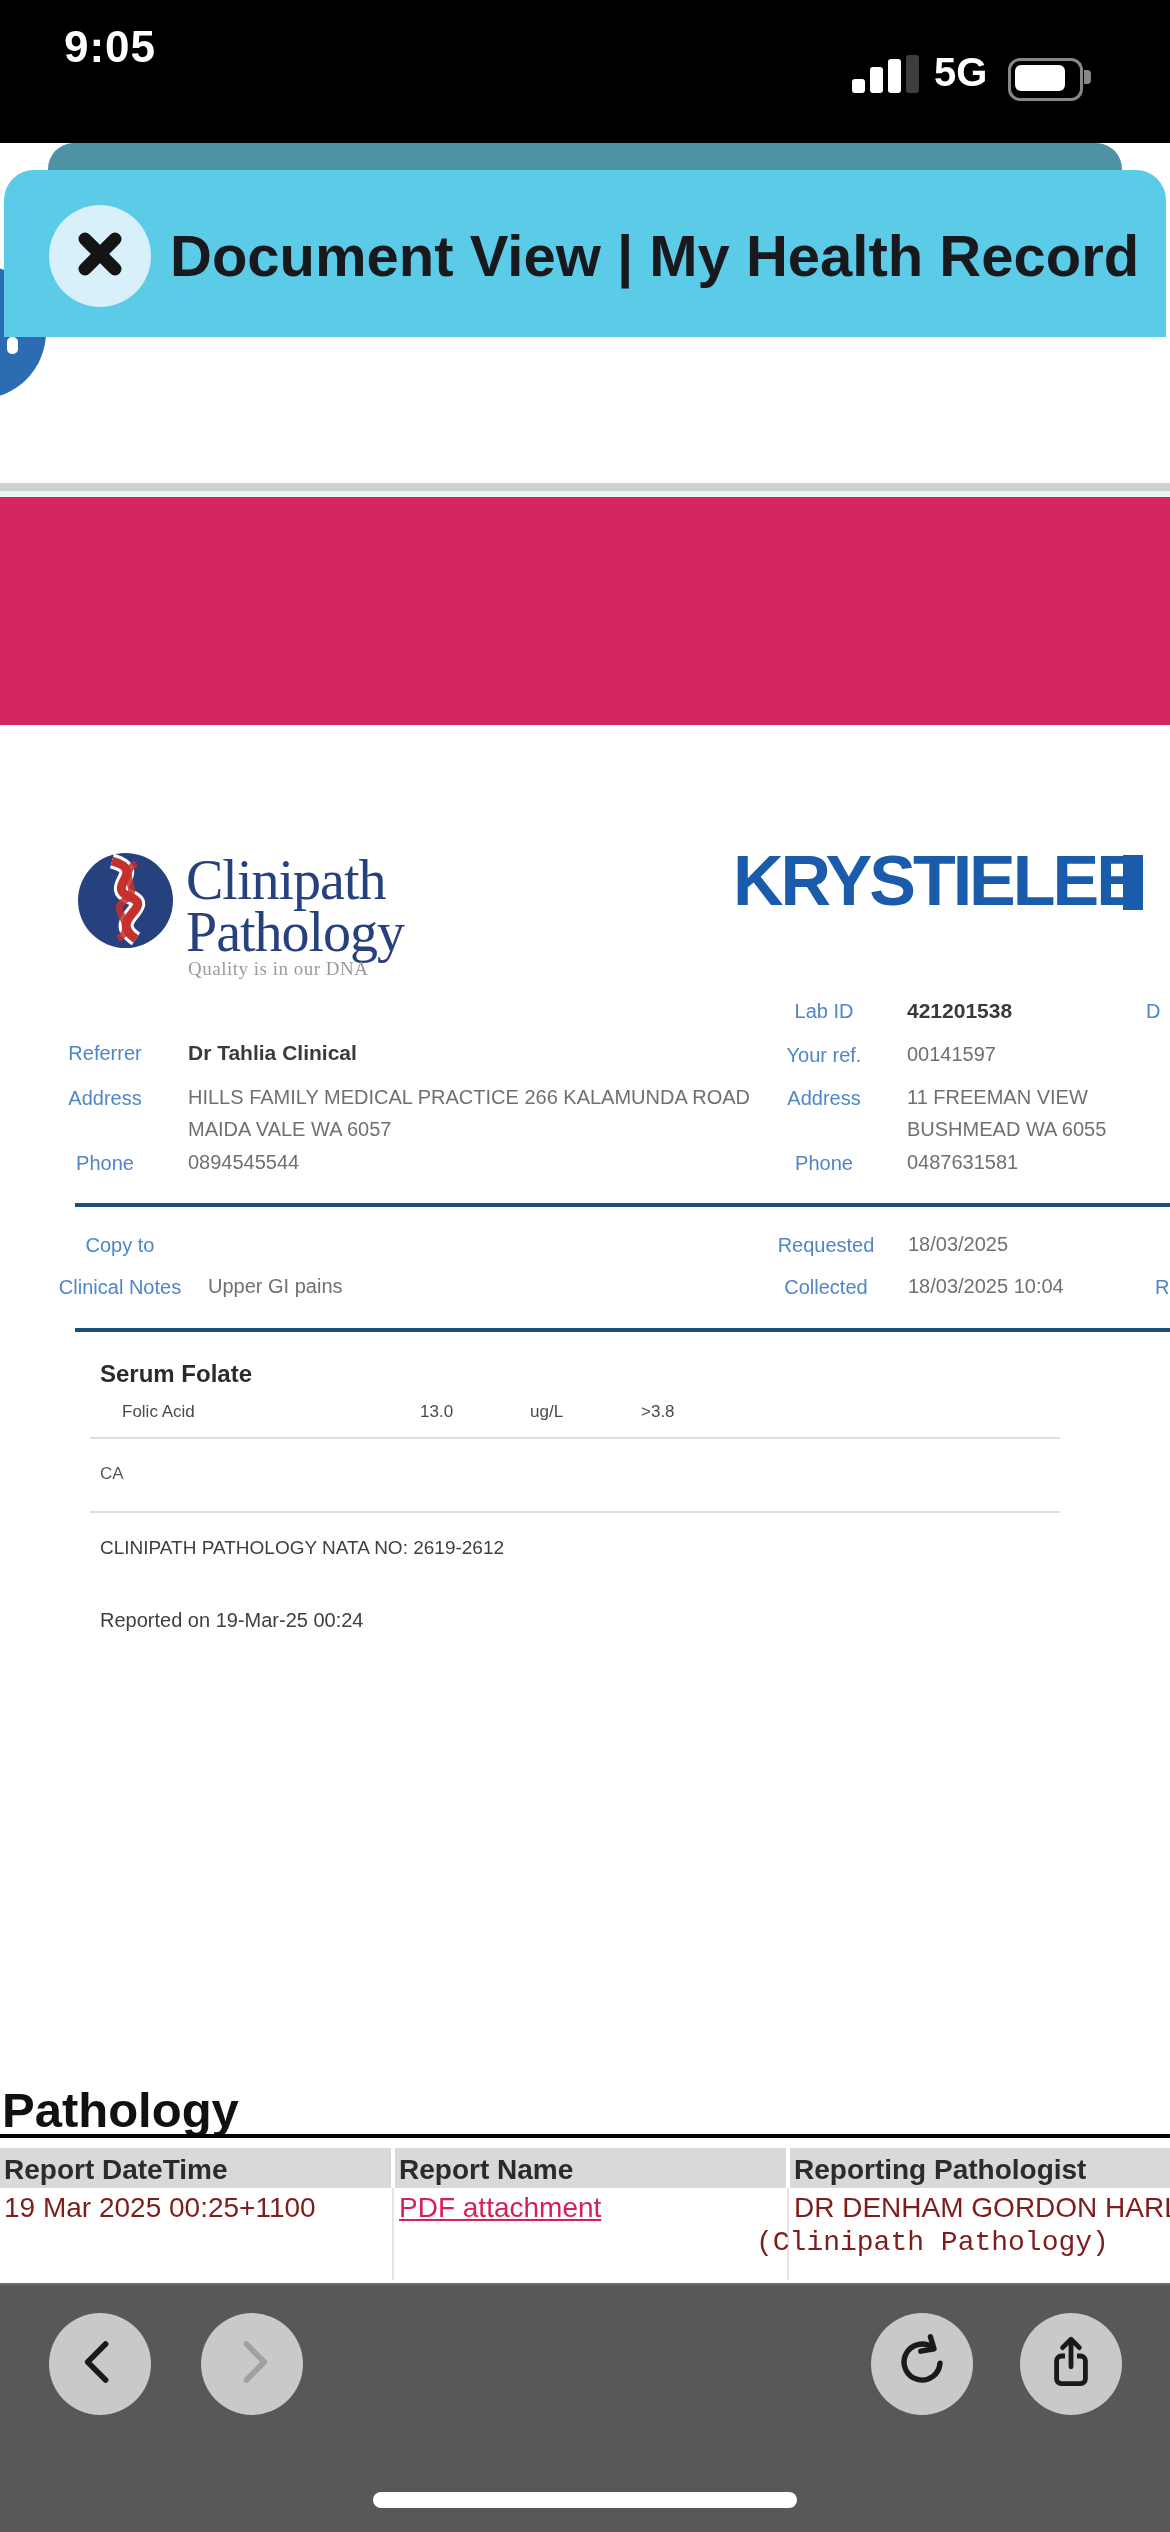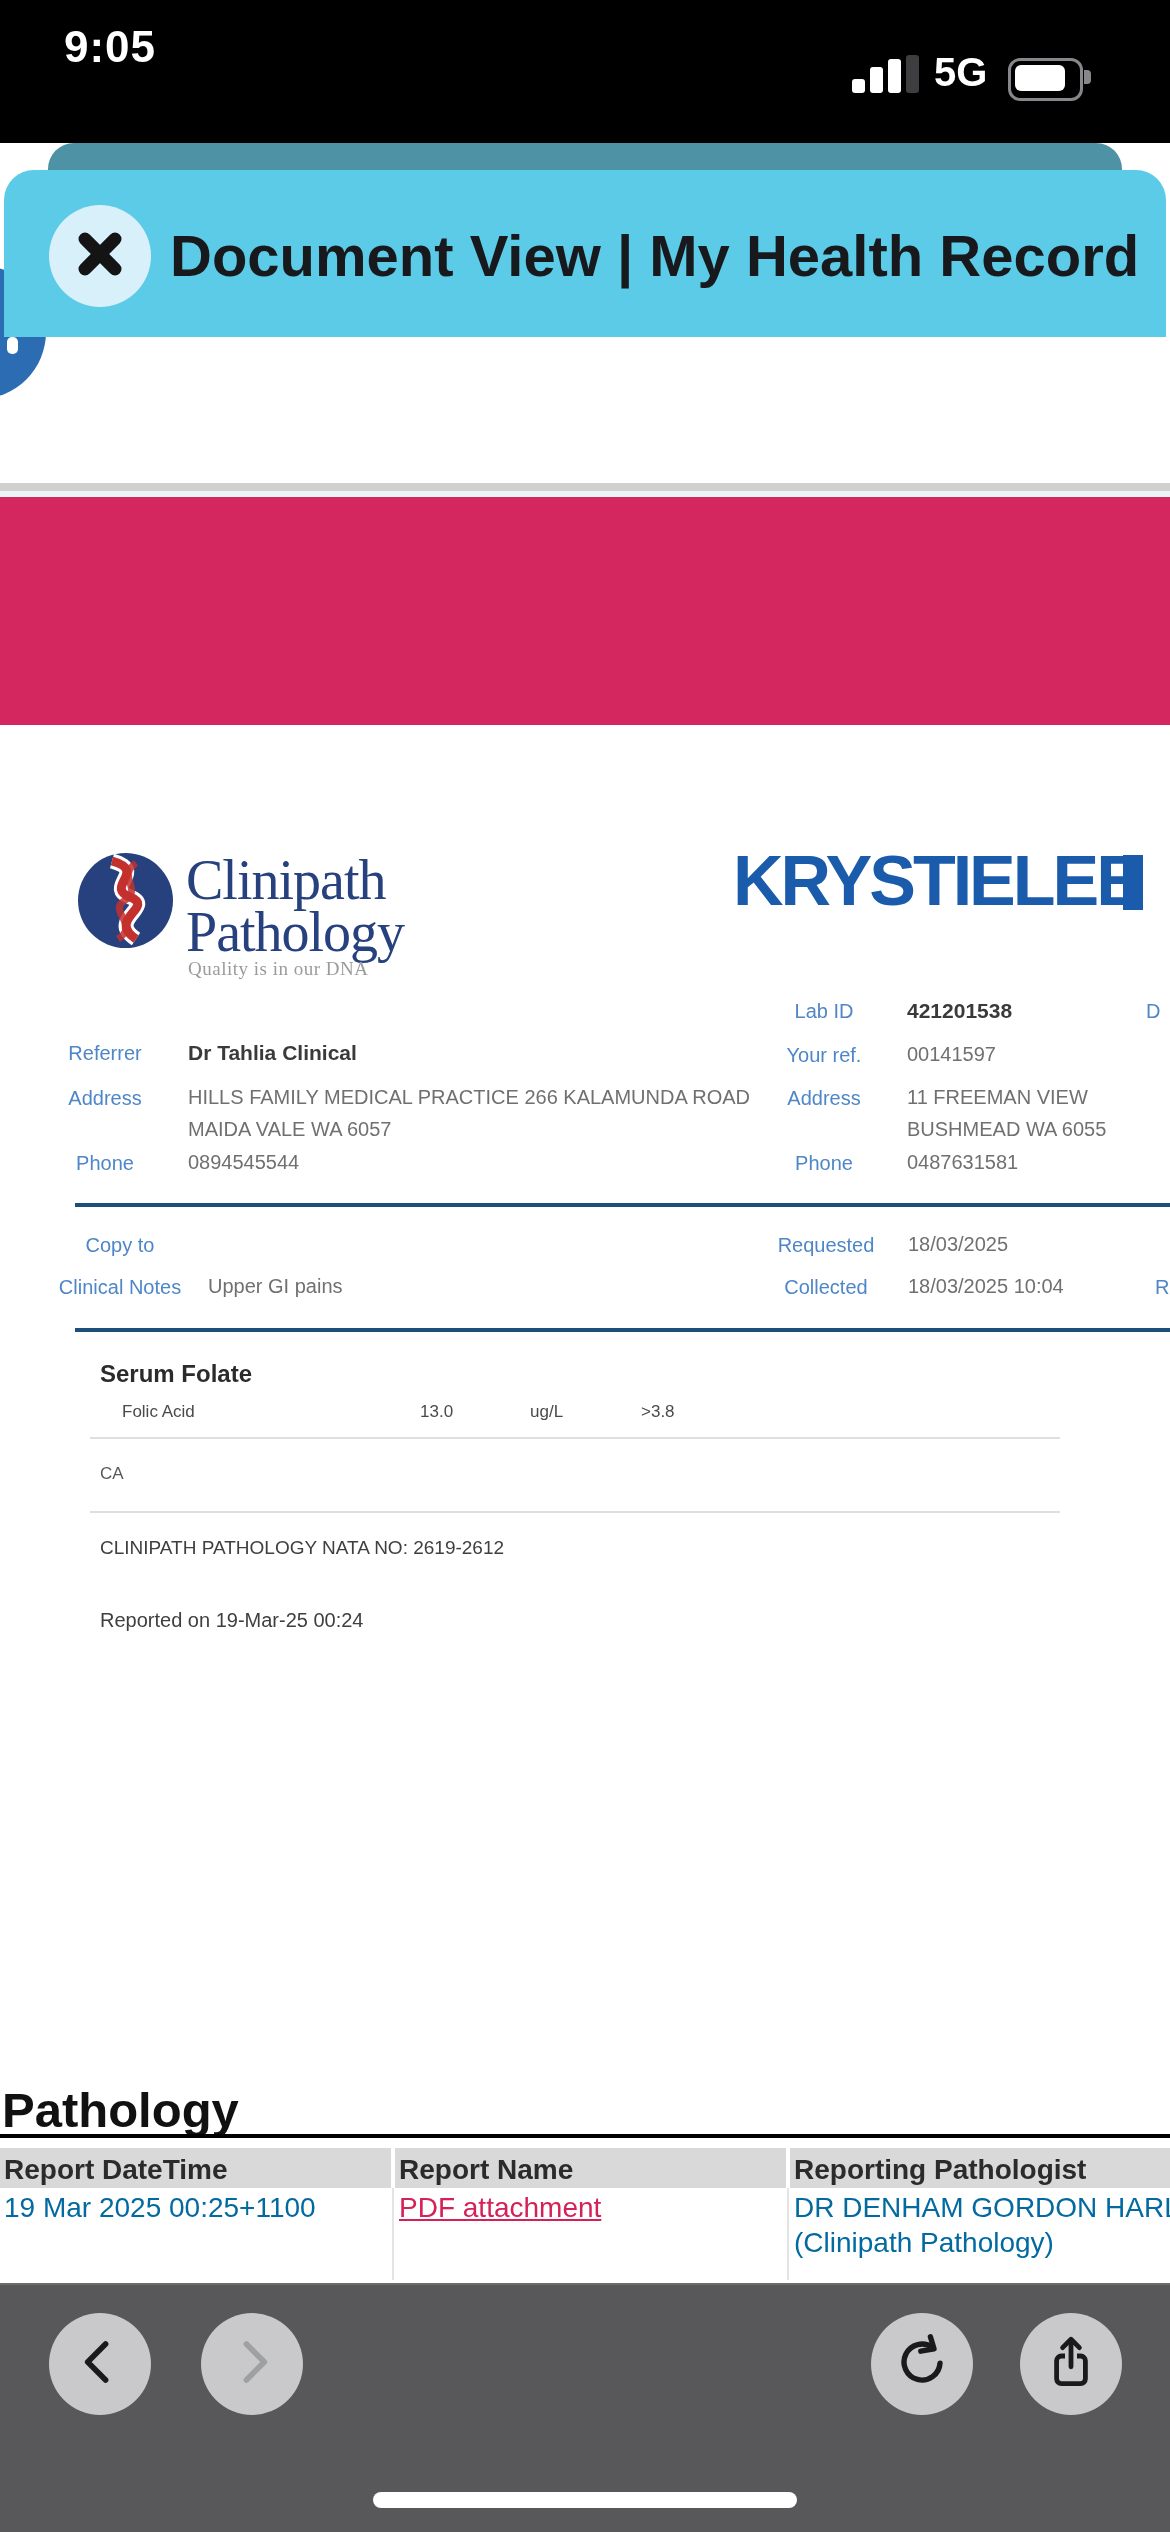--- a/index.html
+++ b/index.html
@@ -48,21 +48,21 @@
   #logo-text1,#logo-text2{font-family:"Liberation Serif","DejaVu Serif",serif;font-size:56px;color:var(--logo-navy);letter-spacing:-1px;}
   #logo-tagline{font-family:"Liberation Serif","DejaVu Serif",serif;font-size:19px;color:#9B9B9B;letter-spacing:0.5px;}
   #patient-name{left:733px;top:841px;font-size:70px;font-weight:700;color:var(--doc-navy);letter-spacing:-3px;white-space:nowrap;}
   #patient-name-partial{left:1123px;top:855px;width:20px;height:55px;background:var(--doc-navy);}
   .res{font-size:17px;color:#4A4A4A;white-space:nowrap;}
   
   #path-heading{left:2px;top:2082px;font-size:49px;font-weight:600;color:#111;}
   #path-rule{left:0;top:2134px;width:1170px;height:4px;background:#000;}
   .th-bg{top:2148px;height:40px;background:var(--table-header-bg);}
   .th{font-size:28px;font-weight:600;color:#2B2B2B;white-space:nowrap;z-index:2;}
-  .td{font-size:28px;color:#0369a1;white-space:nowrap;}
+  .td{font-size:28px;color:#7f1d1d;white-space:nowrap;}
   .col-sep{width:2px;background:#E4E4E4;top:2188px;height:92px;}
   #pdf-link{left:399px;top:2192px;font-size:28px;color:var(--link-pink);text-decoration:underline;cursor:pointer;white-space:nowrap;}
   
   #toolbar{left:0;top:2283px;width:1170px;height:249px;background:var(--toolbar-bg);border-top:2px solid #6B6B6D;box-sizing:border-box;}
   .tb-btn{top:2313px;width:102px;height:102px;border-radius:50%;background:var(--toolbar-button);
           display:flex;align-items:center;justify-content:center;cursor:pointer;z-index:3;}
   #home-indicator{left:373px;top:2492px;width:424px;height:16px;border-radius:8px;background:#fff;z-index:3;}
 </style>
 </head>
 <body>
@@ -173,21 +173,21 @@
     <div class="abs th-bg" style="left:790px;width:380px;"></div>
     <div class="abs th" style="left:4px;top:2154px;">Report DateTime</div>
     <div class="abs th" style="left:399px;top:2154px;">Report Name</div>
     <div class="abs th" style="left:794px;top:2154px;">Reporting Pathologist</div>
     <div class="abs col-sep" style="left:392px;"></div>
     <div class="abs col-sep" style="left:787px;"></div>
     <div>
       <div class="abs td" style="left:4px;top:2192px;">19 Mar 2025 00:25+1100</div>
       <a class="abs" id="pdf-link">PDF attachment</a>
       <div class="abs td" style="left:794px;top:2192px;">DR DENHAM GORDON HARLOE</div>
-      <div class="abs td" style="left:794px;top:2227px;">(Clinipath Pathology)</div>
+      <div class="abs td" style="left:756px;top:2227px;font-family:Liberation Mono, monospace;">(Clinipath Pathology)</div>
     </div>
   </div>
 
   <div class="abs" id="toolbar"></div>
   <div class="abs tb-btn" style="left:49px;">
     <span>
       <svg width="56" height="56" viewBox="0 0 100 100">
           <polyline points="60,18 28,50 60,82" fill="none" stroke="#1A1A1A" stroke-width="10" stroke-linecap="round" stroke-linejoin="round"></polyline>
         </svg>
     </span>

